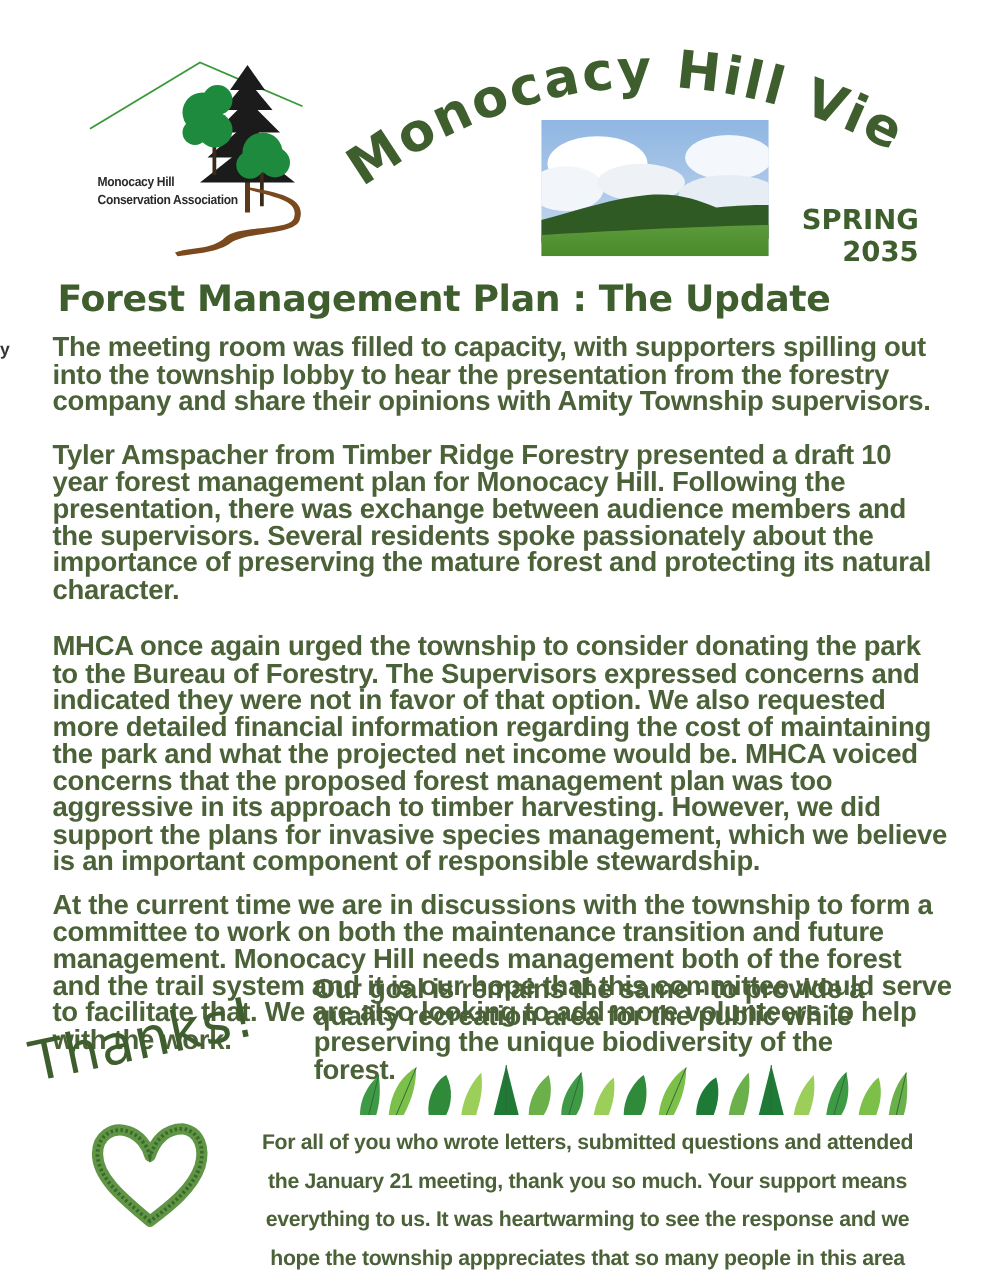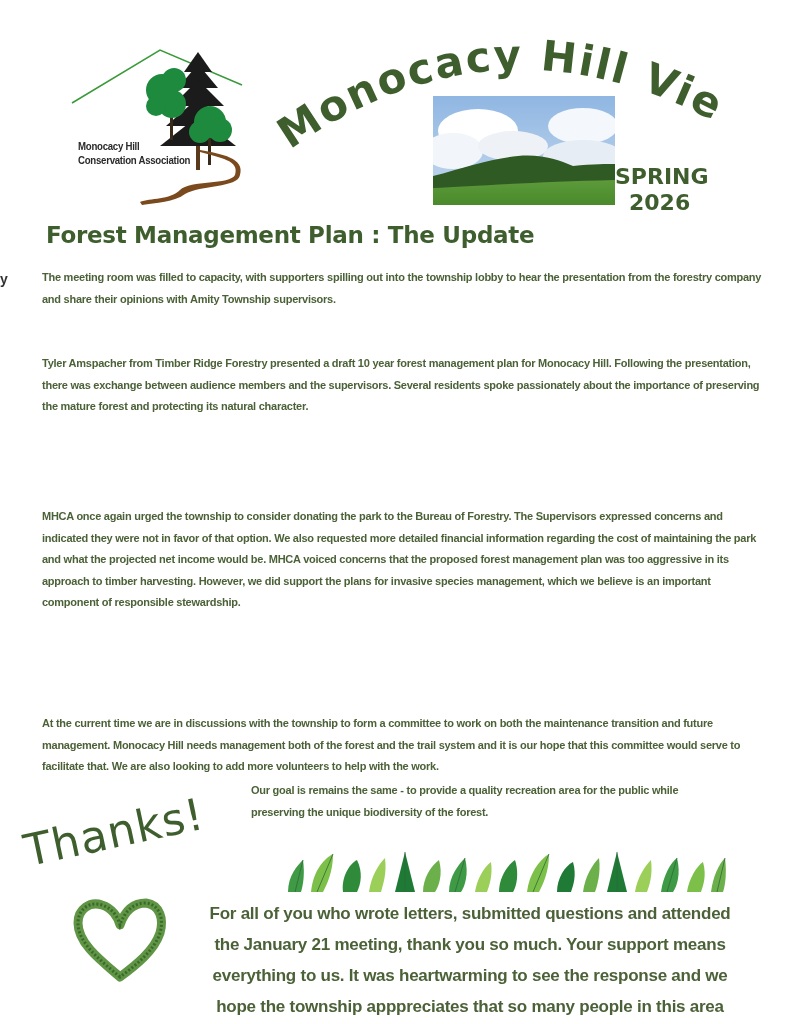--- a/index.html
+++ b/index.html
@@ -12,31 +12,31 @@
   #logo-text { left: 78px; top: 139px; font-family: "Liberation Sans", sans-serif;
                font-weight: bold; font-size: 10.5px; line-height: 14px; color: #2a2a2a;
                letter-spacing: -0.3px; transform: scaleX(0.92); transform-origin: left; }
 
   
   #title-svg { left: 270px; top: 20px; width: 480px; height: 150px; }
 
   
   #photo { left: 433px; top: 96px; width: 182px; height: 109px; overflow: hidden; }
 
-  #season { left: 615px; top: 164px; width: 120px; text-align: left;
+  #season { left: 615px; top: 164px; width: 120px; text-align: right;
             font-family: "DejaVu Sans", sans-serif; font-weight: bold;
             font-size: 22px; line-height: 26px; color: #3f5e2e; }
   #season span { display: block; }
   #season .yr { padding-left: 14px; }
 
   #heading { left: 46px; top: 222px; font-family: "DejaVu Sans", sans-serif;
-             font-weight: bold; font-size: 23px; color: #3f5e2e; letter-spacing: -0.3px; }
+             font-weight: bold; font-size: 29px; color: #3f5e2e; letter-spacing: -0.3px; }
 
   .para { left: 42px; width: 720px; font-family: "Liberation Sans", sans-serif;
-          font-weight: bold; font-size: 11px; line-height: 21.5px; color: #4b6137;
+          font-weight: bold; font-size: 22px; line-height: 21.5px; color: #4b6137;
           letter-spacing: -0.25px; }
   #p1 { top: 267px; }
   #p2 { top: 353px; }
   #p3 { top: 506px; }
   #p4 { top: 713px; }
   #p5 { left: 251px; top: 780px; width: 470px; }
 
   #stray { left: 0px; top: 271px; font-size: 14px; color: #333; font-weight: bold; }
 
   #thanks { left: 30px; top: 825px; font-family: "DejaVu Sans", sans-serif;
@@ -111,21 +111,21 @@
   <ellipse cx="20" cy="55" rx="30" ry="18" fill="#f2f5f9"></ellipse>
   <ellipse cx="80" cy="50" rx="35" ry="15" fill="#eef2f7"></ellipse>
   <ellipse cx="150" cy="30" rx="35" ry="18" fill="#f4f7fb"></ellipse>
   <ellipse cx="150" cy="60" rx="40" ry="16" fill="#e6edf5"></ellipse>
   <path d="M0,80 C30,72 60,62 85,60 C110,58 125,64 140,70 C160,68 175,68 182,68 L182,95 L0,98 Z" fill="#2f5a24"></path>
   <path d="M0,92 C40,90 100,86 182,84 L182,109 L0,109 Z" fill="url(#grass)"></path>
 </svg>
 
 <div id="season" class="abs">
   <span>SPRING</span>
-  <span class="yr">2026</span>
+  <span class="yr">2035</span>
 </div>
 
 <div id="heading" class="abs">Forest Management Plan :  The Update</div>
 
 <div id="p1" class="abs para">The meeting room was filled to capacity, with supporters spilling out into the township lobby to hear the presentation from the forestry company and share their opinions with Amity Township supervisors.</div>
 <div id="p2" class="abs para">Tyler Amspacher from Timber Ridge Forestry presented a draft 10 year forest management plan for Monocacy Hill. Following the presentation, there was exchange between audience members and the supervisors. Several residents spoke passionately about the importance of preserving the mature forest and protecting its natural character.</div>
 <div id="p3" class="abs para">MHCA once again urged the township to consider donating the park to the Bureau of Forestry. The Supervisors expressed concerns and indicated they were not in favor of that option. We also requested more detailed financial information regarding the cost of maintaining the park and what the projected net income would be. MHCA voiced concerns that the proposed forest management plan was too aggressive in its approach to timber harvesting. However, we did support the plans for invasive species management, which we believe is an important component of responsible stewardship.</div>
 <div id="p4" class="abs para">At the current time we are in discussions with the township to form a committee to work on both the maintenance transition and future management. Monocacy Hill needs management both of the forest and the trail system and it is our hope that this committee would serve to facilitate that. We are also looking to add more volunteers to help with the work.</div>
 <div id="p5" class="abs para">Our goal is remains the same - to provide a quality recreation area for the public while preserving the unique biodiversity of the forest.</div>
 

